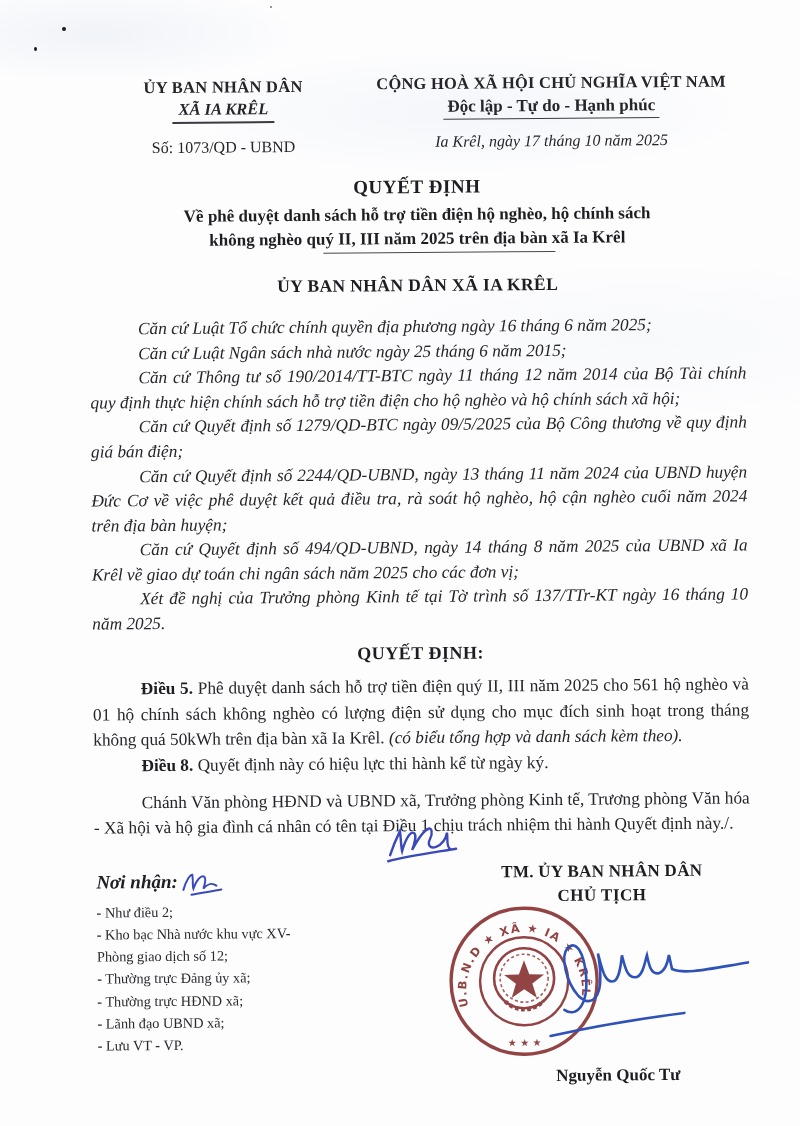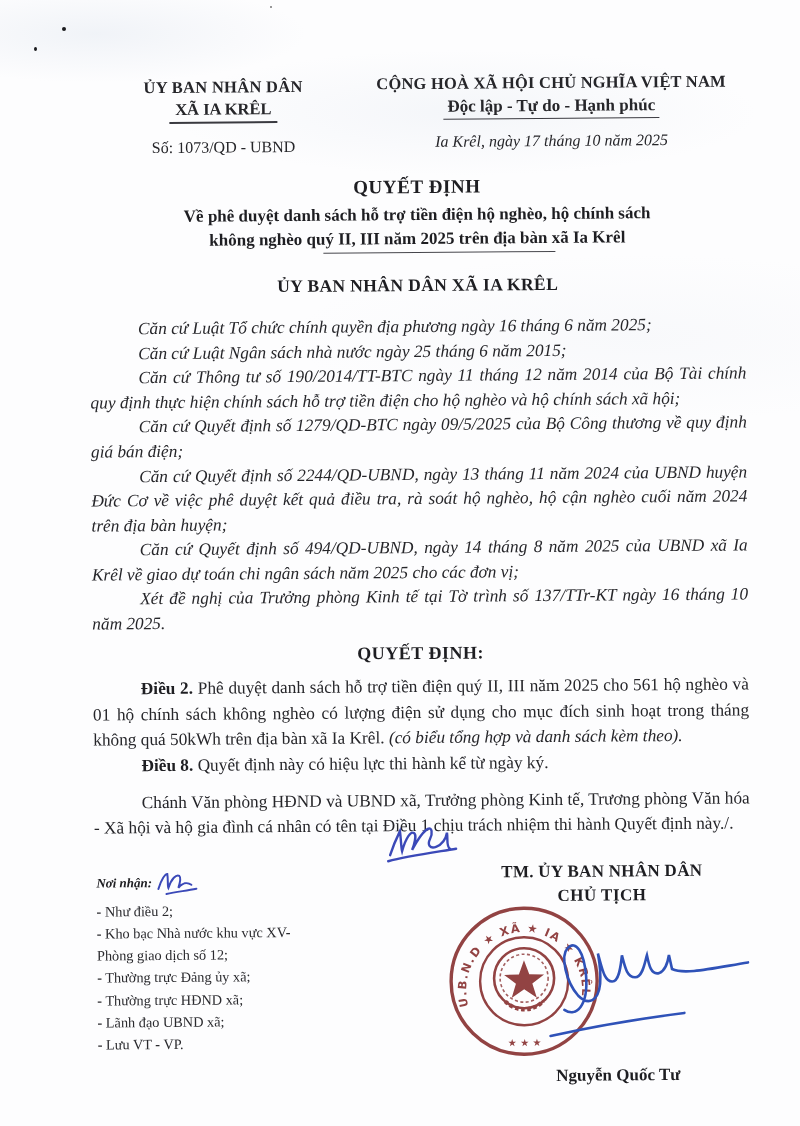--- a/index.html
+++ b/index.html
@@ -26,21 +26,21 @@
     top: 74px;
     width: 656px;
     transform: rotate(-0.45deg);
     transform-origin: 50% 0;
   }
   
   .hdr { display: flex; }
   .hdr-left { width: 270px; text-align: center; padding-top: 2px; }
   .hdr-right { flex: 1; text-align: center; }
   .hdr-org { font-size: 16.5px; font-weight: bold; letter-spacing: 0.3px; }
-  .hdr-org2 { font-size: 16.5px; font-weight: bold; display: inline-block; border-bottom: 2px solid #3a3a40; padding: 0 6px 2px 6px; margin-top: 2px; }
+  .hdr-org2 { font-size: 16.5px; font-weight: bold; display: inline-block; border-bottom: 2px solid #3a3a40; padding: 0 6px 2px 6px; margin-top: 2px; font-style: italic; }
   .hdr-no { font-size: 16px; margin-top: 15px; }
   .hdr-nat { font-size: 16.5px; font-weight: bold; letter-spacing: 0.2px; }
   .hdr-motto { font-size: 17px; font-weight: bold; display: inline-block; border-bottom: 1.8px solid #3a3a40; padding: 0 4px 2px 4px; margin-top: 3px; }
   .hdr-date { font-size: 16px; font-style: italic; margin-top: 13px; }
   
   .title-block { text-align: center; margin-top: 21px; }
   .title-main { font-size: 19px; font-weight: bold; letter-spacing: 0.6px; color: #1e1e22; }
   .title-sub { font-size: 17px; font-weight: bold; line-height: 1.42; margin-top: 5px; color: #1e1e22; }
   .title-underline { width: 232px; border-bottom: 1.6px solid #46464c; margin: 1px auto 0 auto; transform: translateX(22px); }
   .authority { font-size: 17.5px; font-weight: bold; letter-spacing: 0.4px; margin-top: 22px; text-align: center; color: #1e1e22; }
@@ -61,21 +61,21 @@
     text-indent: 48px;
   }
   .article b { font-weight: bold; color: #1e1e22; }
   .article .note { font-style: italic; }
   .impl { margin-top: 12px; }
   .impl-wrap { position: relative; }
   .initials-big { position: absolute; left: 290px; bottom: -26px; width: 78px; height: 42px; }
   
   .footer { position: relative; height: 300px; margin-top: 30px; }
   .recipients { position: absolute; left: 2px; top: 0; width: 280px; }
-  .recip-label { font-size: 13px; font-weight: bold; font-style: italic; color: #202024; }
+  .recip-label { font-size: 19px; font-weight: bold; font-style: italic; color: #202024; }
   .recip-initial { display: inline-block; width: 46px; height: 26px; vertical-align: -10px; }
   .recipients ul { list-style: none; margin-top: 3px; }
   .recipients li { font-size: 14.3px; line-height: 1.55; color: #2a2a2e; }
   .sig-block { position: absolute; left: 355px; top: -6px; width: 305px; text-align: center; }
   .sig-tm { font-size: 17px; font-weight: bold; letter-spacing: 0.3px; color: #1e1e22; }
   .sig-role { font-size: 17px; font-weight: bold; letter-spacing: 0.5px; margin-top: 4px; color: #1e1e22; }
   .sig-area { position: relative; height: 158px; }
   .seal { position: absolute; left: -5px; top: -4px; width: 158px; height: 158px; opacity: 0.92; }
   .signature { position: absolute; left: 92px; top: 8px; width: 215px; height: 135px; }
   .sig-name { font-size: 17px; font-weight: bold; margin-top: 2px; padding-left: 30px; color: #1e1e22; }
@@ -124,21 +124,21 @@
       <p>Căn cứ Luật Ngân sách nhà nước ngày 25 tháng 6 năm 2015;</p>
       <p>Căn cứ Thông tư số 190/2014/TT-BTC ngày 11 tháng 12 năm 2014 của Bộ Tài chính quy định thực hiện chính sách hỗ trợ tiền điện cho hộ nghèo và hộ chính sách xã hội;</p>
       <p>Căn cứ Quyết định số 1279/QD-BTC ngày 09/5/2025 của Bộ Công thương về quy định giá bán điện;</p>
       <p>Căn cứ Quyết định số 2244/QD-UBND, ngày 13 tháng 11 năm 2024 của UBND huyện Đức Cơ về việc phê duyệt kết quả điều tra, rà soát hộ nghèo, hộ cận nghèo cuối năm 2024 trên địa bàn huyện;</p>
       <p>Căn cứ Quyết định số 494/QD-UBND, ngày 14 tháng 8 năm 2025 của UBND xã Ia Krêl về giao dự toán chi ngân sách năm 2025 cho các đơn vị;</p>
       <p>Xét đề nghị của Trưởng phòng Kinh tế tại Tờ trình số 137/TTr-KT ngày 16 tháng 10 năm 2025.</p>
     </div>
 
     <div class="decision-heading">QUYẾT ĐỊNH:</div>
 
-    <p class="article"><b>Điều 2.</b> <span>Phê duyệt danh sách hỗ trợ tiền điện quý II, III  năm 2025 cho 561 hộ nghèo và 01 hộ chính sách không nghèo có lượng điện sử dụng cho mục đích sinh hoạt trong tháng không quá 50kWh trên địa bàn xã Ia Krêl.</span> <span class="note">(có biểu tổng hợp và danh sách kèm theo).</span></p>
+    <p class="article"><b>Điều 5.</b> <span>Phê duyệt danh sách hỗ trợ tiền điện quý II, III  năm 2025 cho 561 hộ nghèo và 01 hộ chính sách không nghèo có lượng điện sử dụng cho mục đích sinh hoạt trong tháng không quá 50kWh trên địa bàn xã Ia Krêl.</span> <span class="note">(có biểu tổng hợp và danh sách kèm theo).</span></p>
     <p class="article"><b>Điều 8.</b> <span>Quyết định này có hiệu lực thi hành kể từ ngày ký.</span></p>
 
     <div class="impl-wrap">
       <p class="impl">Chánh Văn phòng HĐND và UBND xã, Trưởng phòng Kinh tế, Trương phòng Văn hóa - Xã hội và hộ gia đình cá nhân có tên tại Điều 1 chịu trách nhiệm thi hành Quyết định này./.</p>
       <svg class="initials-big" viewBox="0 0 78 42">
         <g fill="none" stroke="#3b49b8" stroke-width="2.4" stroke-linecap="round">
           <path d="M6 32 C 10 20, 14 12, 16 8 C 17 16, 17 24, 18 28 C 22 14, 27 8, 30 10 C 33 12, 30 22, 28 27 C 34 16, 40 8, 44 6 C 48 4, 49 10, 46 16 C 43 22, 46 26, 52 24 C 58 22, 62 16, 63 10 C 64 16, 62 24, 66 26"></path>
           <path d="M4 38 C 22 33, 46 30, 72 26"></path>
         </g>
       </svg>

